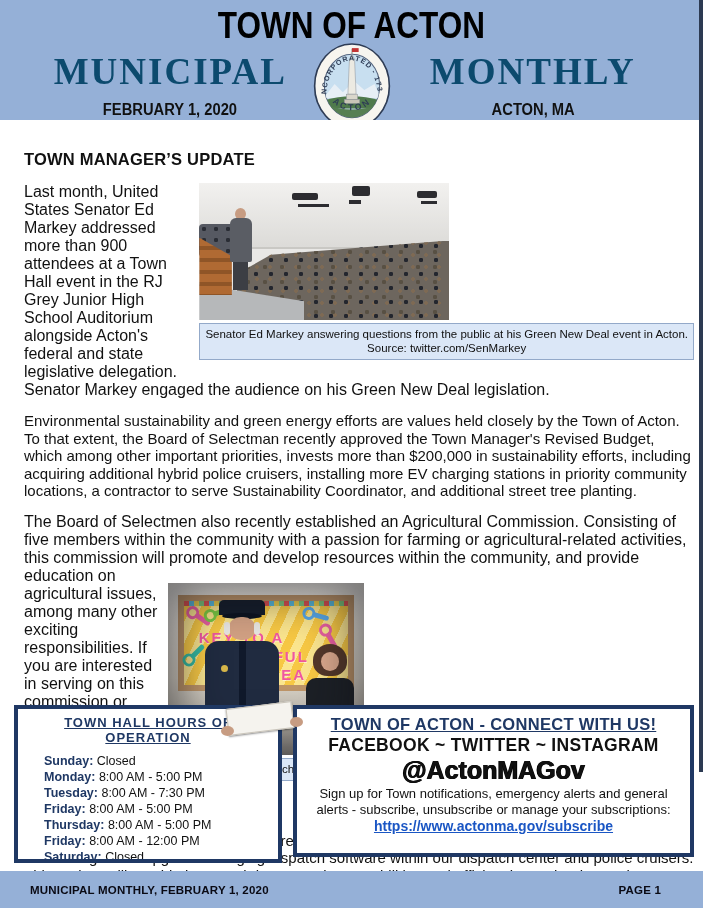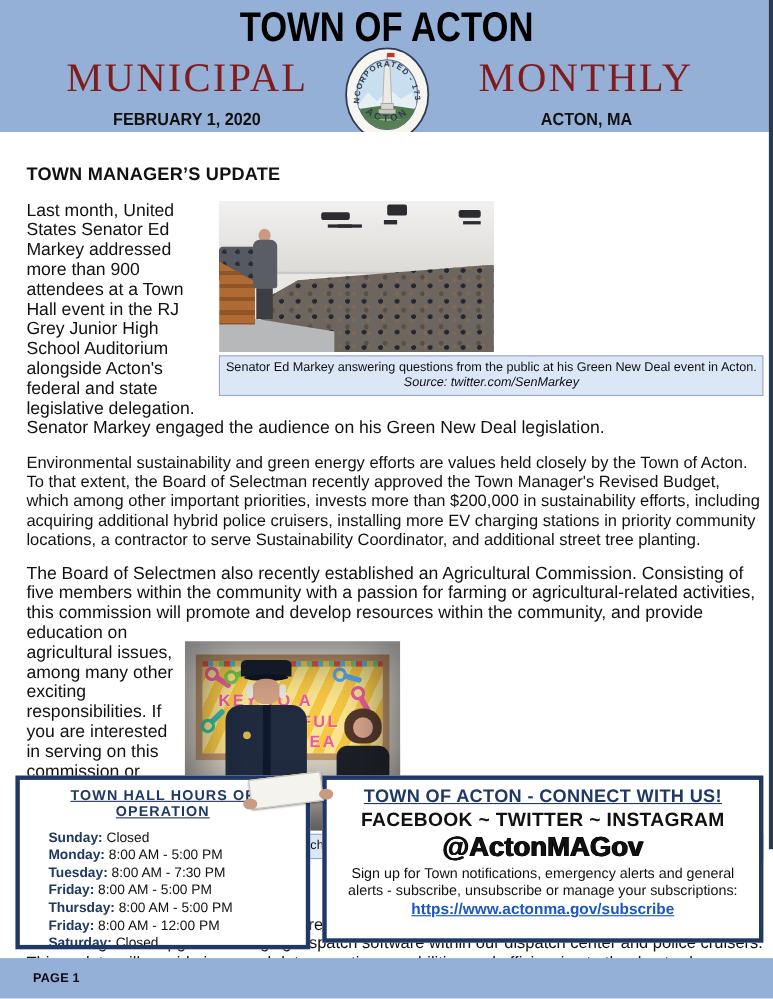--- a/index.html
+++ b/index.html
@@ -6,35 +6,35 @@
   html,body { background:#ffffff; }
   body { font-family: "Liberation Sans", sans-serif; color:#111; }
   .page { position:relative; width:703px; height:908px; margin:0 auto; background:#fff; overflow:hidden; }
 
   
   .masthead { position:absolute; top:0; left:0; width:703px; height:120px; background:#95b0d7; overflow:hidden; }
   .mast-title { text-align:center; margin-top:5px; font-weight:900; font-size:35px; letter-spacing:0px; color:#000; }
   .mast-title .squeeze { display:inline-block; transform:scaleX(.9) scaleY(1.08); }
   .mast-row { display:grid; grid-template-columns:1fr 90px 1fr; align-items:start; padding:0 34px; margin-top:-2px; }
   .m-col { display:flex; flex-direction:column; align-items:center; padding-top:10px; }
-  .m-name { font-family:"Liberation Serif", serif; font-size:37px; font-weight:400; letter-spacing:2px; color:#7f1d1d; line-height:1.05; }
+  .m-name { font-family:"Liberation Serif", serif; font-size:37px; font-weight:700; letter-spacing:2px; color:#0c4a6e; line-height:1.05; }
   .m-sub { margin-top:9px; font-size:16px; font-weight:800; letter-spacing:0px; transform:scaleX(.92); }
   .seal-wrap { display:flex; justify-content:center; }
 
   
   main { position:absolute; top:132px; left:0; width:703px; height:752px; padding:14px 9px 0 24px; overflow:hidden; }
   h1.update { font-size:16.5px; font-weight:800; letter-spacing:.2px; margin:4px 0 14px 0; }
   main p { font-size:15px; line-height:17.5px; margin-bottom:13px; text-align:left; }
 
   figure.newsfig { float:right; clear:right; margin:0 0 6px 8px; }
   .fig-pusher { float:right; width:1px; height:70px; }
   .photo-frame { position:relative; overflow:hidden; background:#ddd; }
   figcaption { margin-top:3px; background:#dbe7f7; border:1px solid #93a9c9; text-align:center;
                font-size:11.5px; line-height:13.5px; padding:4px 5px; color:#101010; }
-  .cap-src { font-style:italic; }
+  .cap-src { }
 
   
   .photo1 { width:250px; height:137px; background:#e9e8e6; }
   .p1-wall { position:absolute; top:0; left:0; right:0; height:48%;
              background:linear-gradient(#f2f1ef,#dcdbd8),repeating-linear-gradient(90deg,transparent 0 58px,rgba(0,0,0,.05) 58px 60px);
              border-bottom:2px solid #c9c8c4; }
   .rig { position:absolute; background:#2c2c30; border-radius:2px; }
   .rig1 { left:37%; top:7%; width:26px; height:7px; box-shadow:4px 9px 0 -2px #2c2c30, 13px 9px 0 -2px #2c2c30; }
   .rig2 { left:61%; top:2%; width:18px; height:10px; box-shadow:-6px 11px 0 -3px #2c2c30; }
   .rig3 { right:5%; top:6%; width:20px; height:7px; box-shadow:2px 8px 0 -2px #2c2c30; }
@@ -247,17 +247,18 @@
     <div class="info-box connect-box">
       <div class="connect-title">TOWN OF ACTON - CONNECT WITH US!</div>
       <div class="connect-platforms">FACEBOOK ~ TWITTER ~ INSTAGRAM</div>
       <div class="connect-handle">@ActonMAGov</div>
       <div class="connect-signup">Sign up for Town notifications, emergency alerts and general alerts - subscribe, unsubscribe or manage your subscriptions:</div>
       <a class="connect-link" href="#">https://www.actonma.gov/subscribe</a>
     </div>
   </section>
 
   <footer class="page-footer">
+    <span>MUNICIPAL MONTHLY, FEBRUARY 1, 2020</span>
     <span>PAGE 1</span>
   </footer>
 
   <div class="edge-artifact"></div>
 </div>
 
 </body></html>

